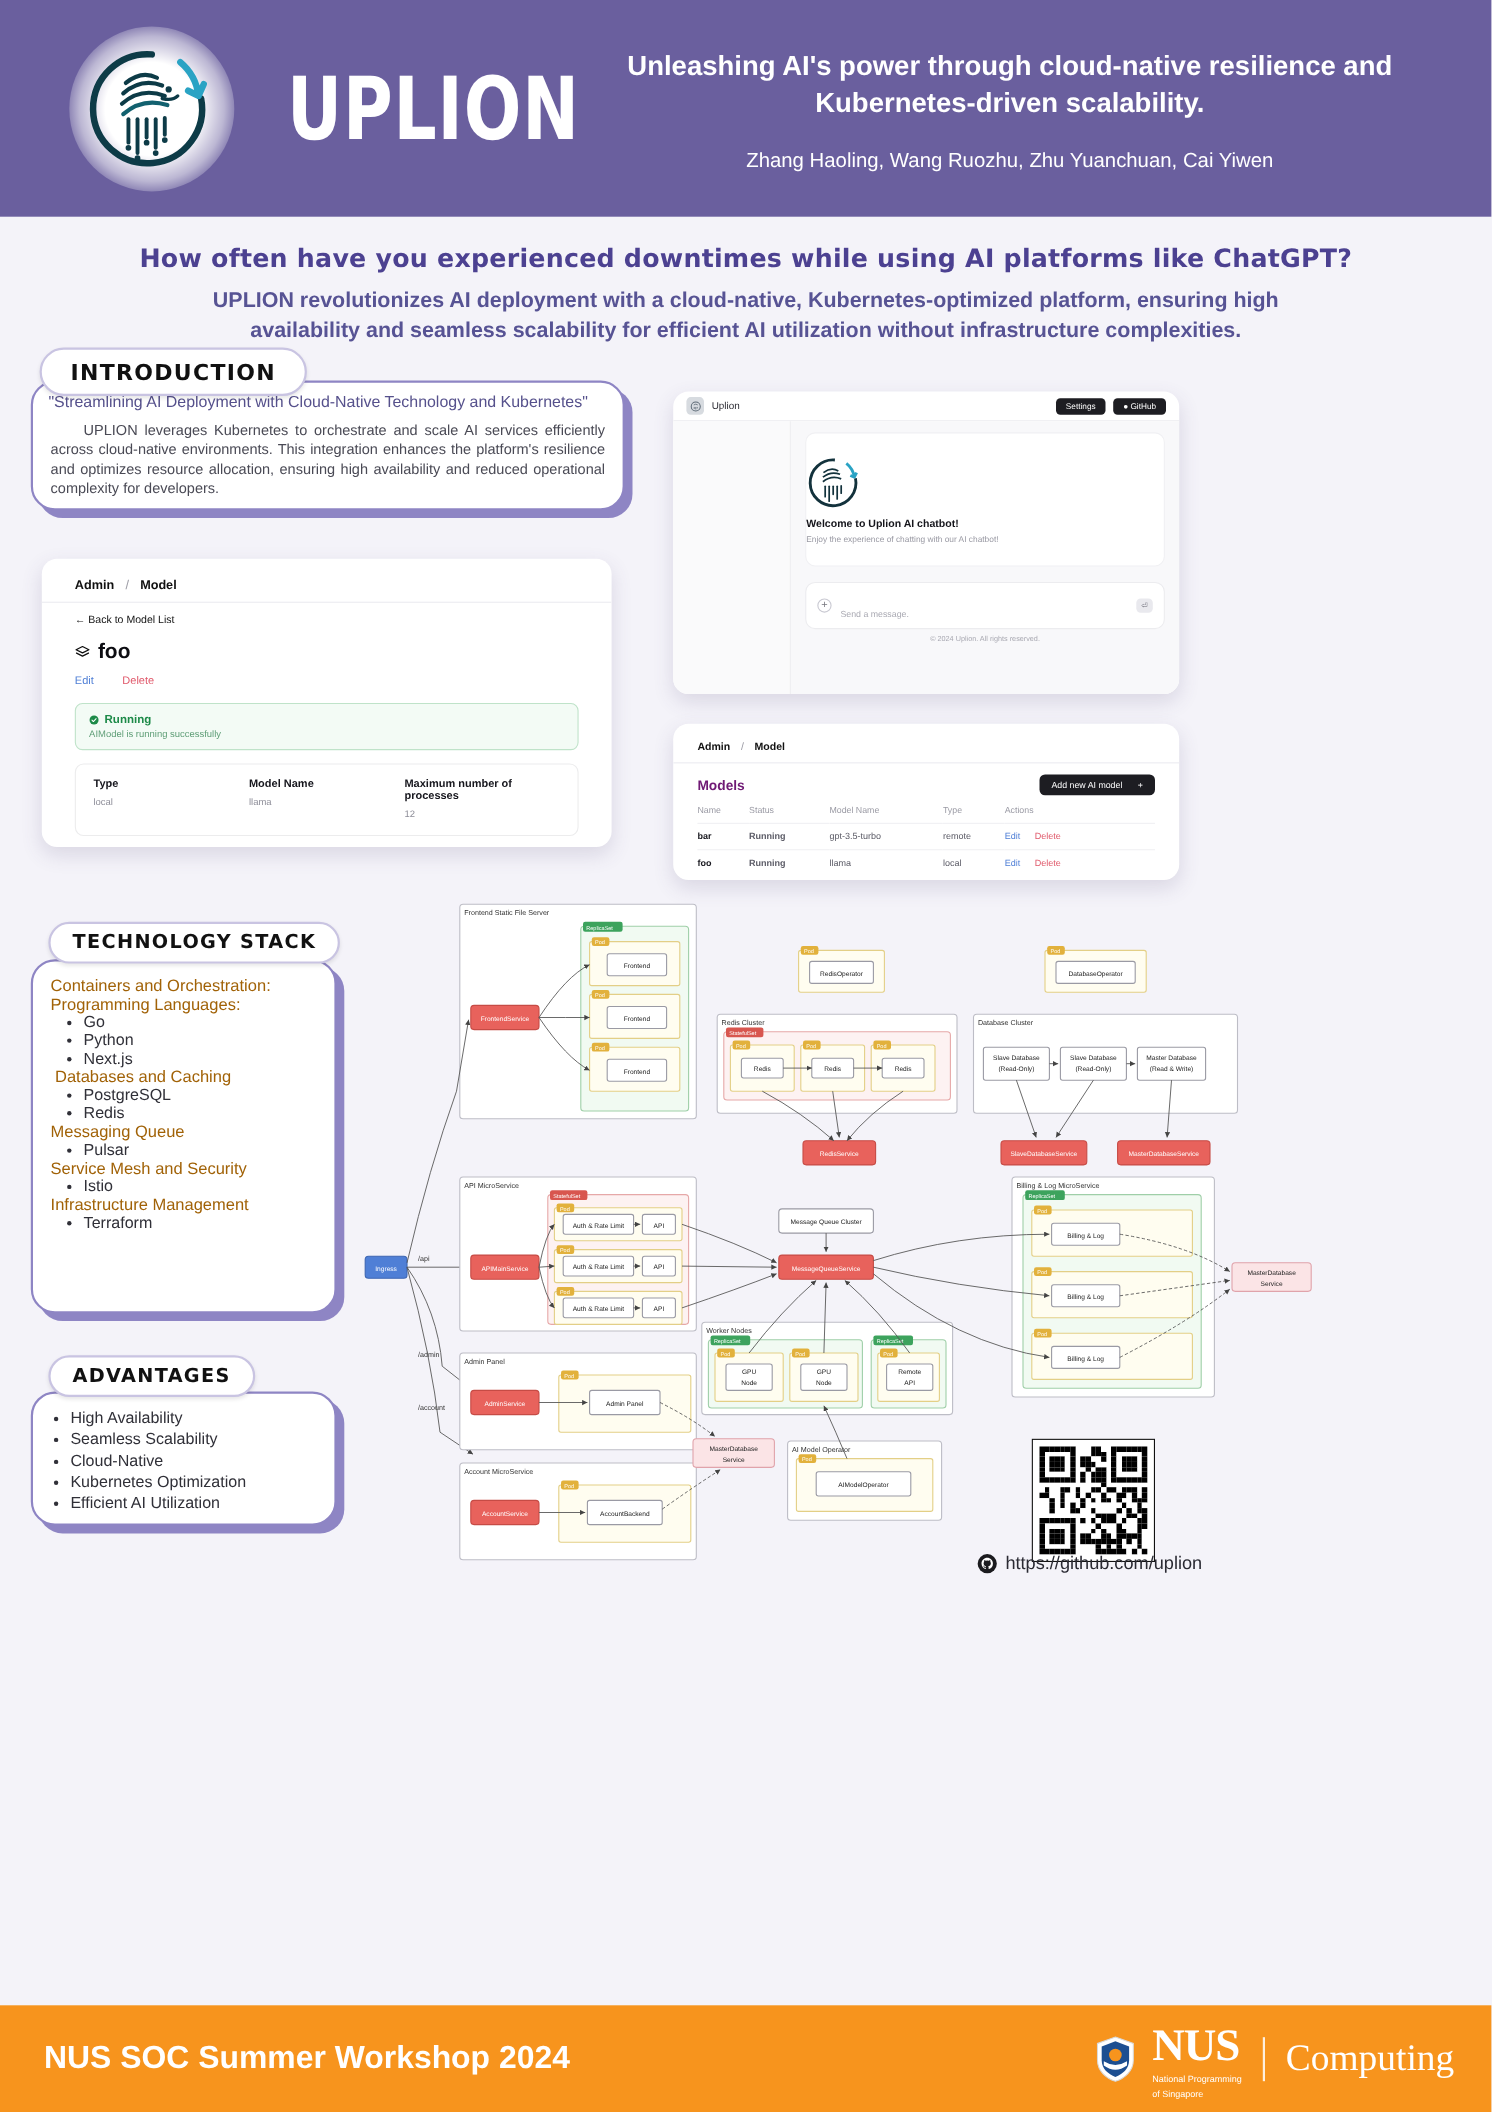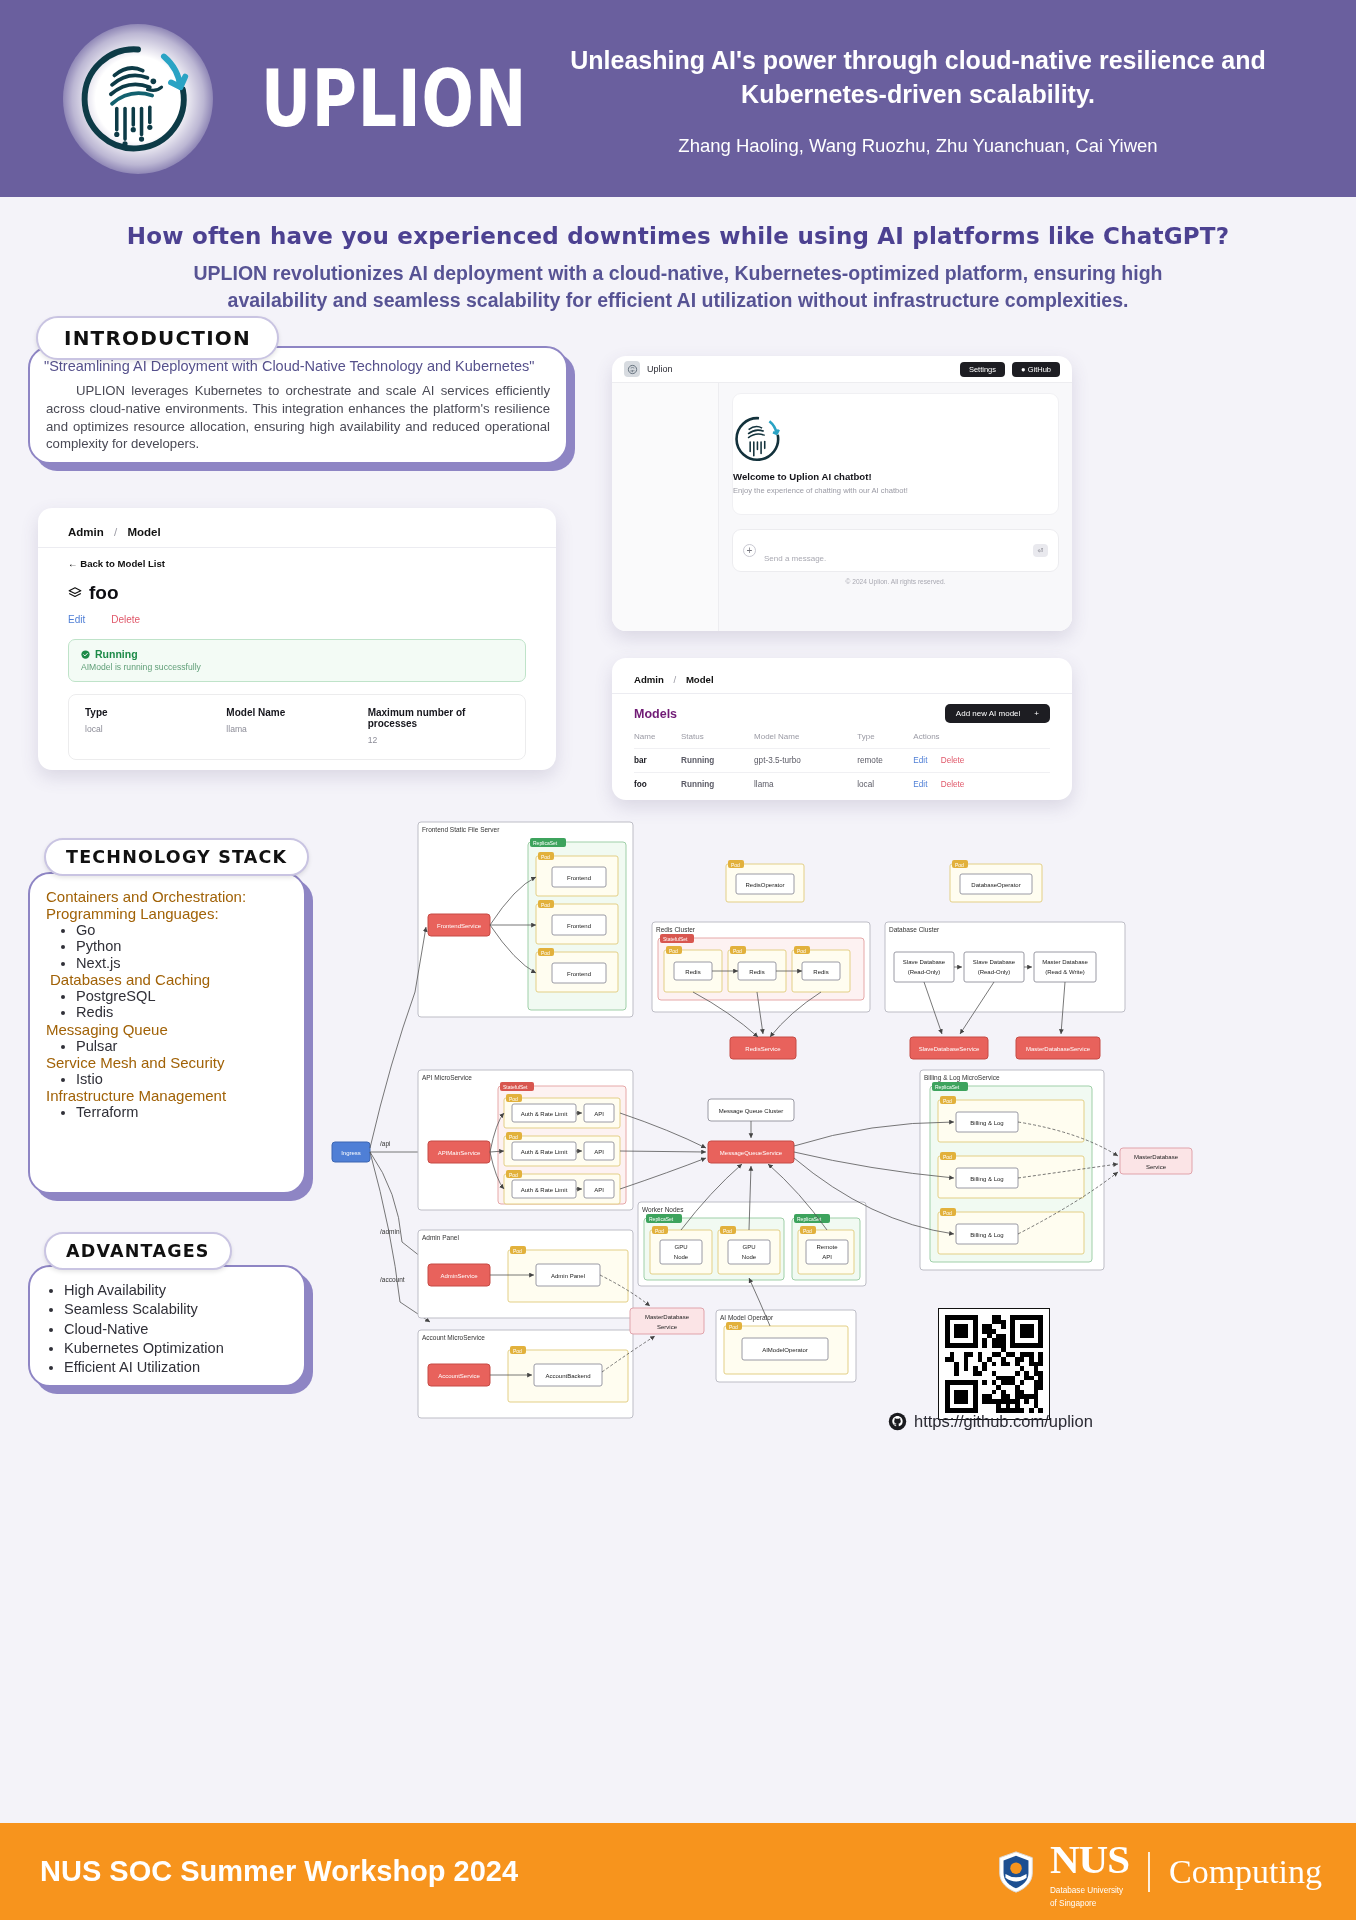--- a/index.html
+++ b/index.html
@@ -127,21 +127,21 @@
     box-shadow: 0 7px 18px rgba(80,70,120,.16);
     overflow: hidden;
   }
 
   
   #shot-model { left: 38px; top: 508px; width: 518px; height: 262px; }
   .sm-pad { padding: 18px 30px 0; }
   .crumb { font-size: 11.5px; font-weight: bold; color: #111; }
   .crumb .sep { color: #9a9aa4; margin: 0 7px; font-weight: normal; }
   .crumb-rule { border-top: 1px solid #ececf1; margin: 9px -30px 0; }
-  .back-link { font-size: 9.6px; font-weight: bold; color: #111; margin-top: 10px; }
+  .back-link { font-size: 9.6px; font-weight: normal; color: #111; margin-top: 10px; }
   .model-name { font-size: 19px; font-weight: bold; color: #0d0d12; margin-top: 13px; display: flex; align-items: center; gap: 7px; }
   .acts { display: flex; gap: 26px; margin-top: 10px; font-size: 10px; }
   .a-edit { color: #4f7fd6; }
   .a-del { color: #e0586a; }
   .status-box {
     margin-top: 14px; border: 1px solid #bfe3c9; background: #f3fbf5;
     border-radius: 7px; padding: 8px 12px 9px;
   }
   .status-title { font-size: 10.5px; font-weight: bold; color: #1d8a48; display: flex; align-items: center; gap: 5px; }
   .status-sub { font-size: 8.6px; color: #5f9e77; margin-top: 2px; }
@@ -1180,19 +1180,19 @@
   <div class="footer-title">NUS SOC Summer Workshop 2024</div>
   <div class="nus">
     <svg class="nus-crest" viewBox="0 0 48 48">
       <path d="M24 3 L41 9 V25 C41 35 33 42 24 45 C15 42 7 35 7 25 V9 Z" fill="#fff" stroke="#d9d9d9"></path>
       <path d="M24 7 L37 12 V25 C37 33 31 38 24 41 C17 38 11 33 11 25 V12 Z" fill="#1d4f91"></path>
       <circle cx="24" cy="20" r="6" fill="#f7941d"></circle>
       <path d="M13 30 Q24 38 35 30 L35 26 Q24 33 13 26 Z" fill="#fff"></path>
     </svg>
     <div>
       <div class="nus-big">NUS</div>
-      <div class="nus-sub">Database University</div>
+      <div class="nus-sub">National Programming</div>
       <div class="nus-sub">of Singapore</div>
     </div>
     <div class="nus-bar"></div>
     <div class="nus-comp">Computing</div>
   </div>
 </div>
 
 </body></html>

